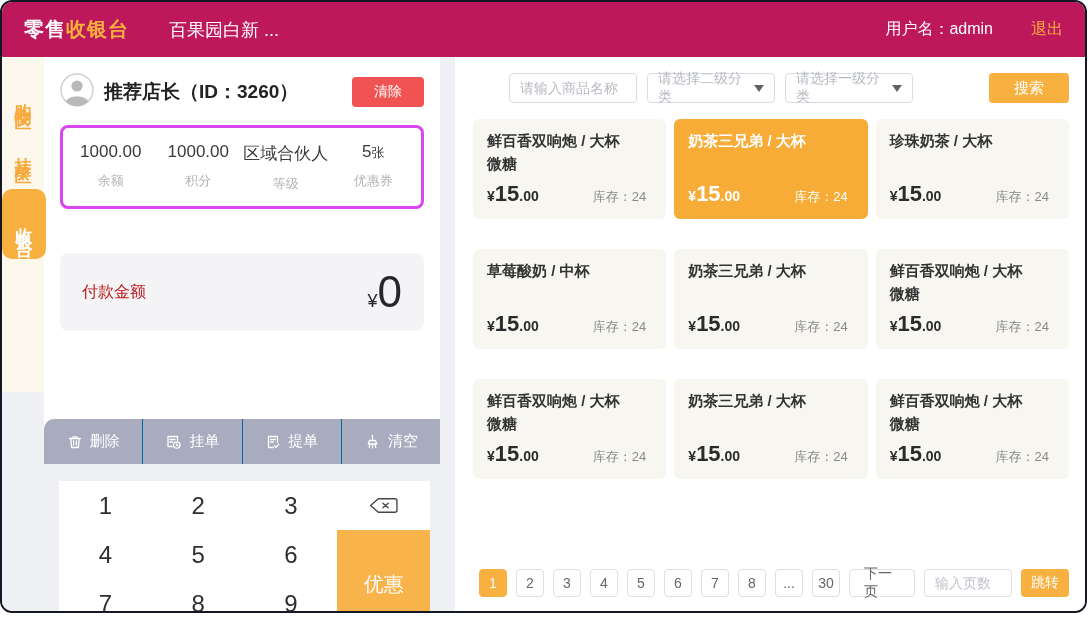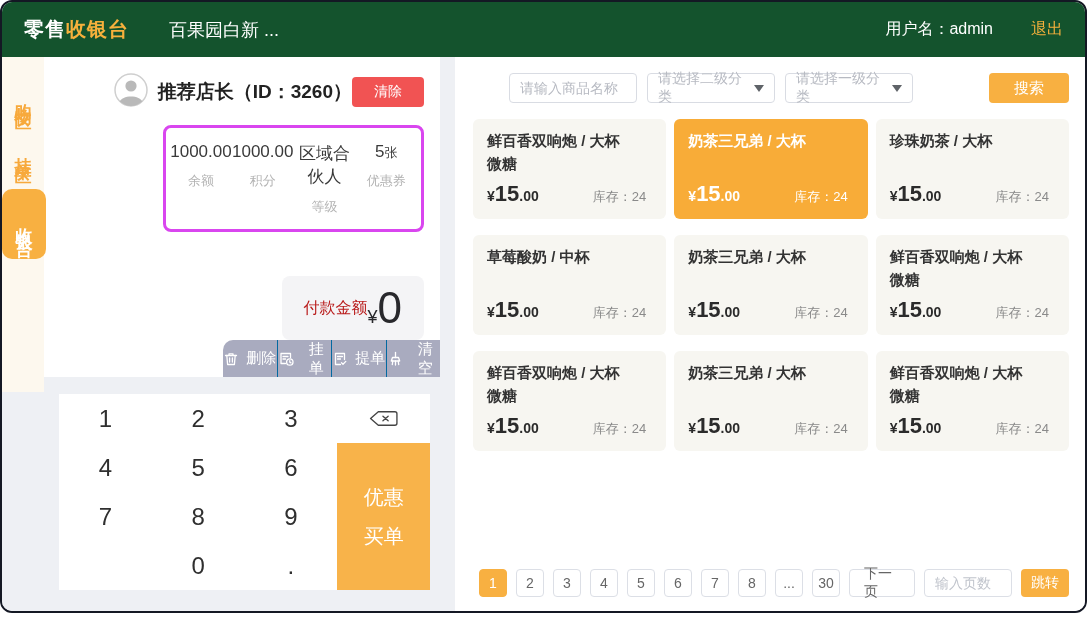--- a/index.html
+++ b/index.html
@@ -1,42 +1,42 @@
 <!DOCTYPE html>
 <html><head>
 <meta charset="utf-8">
 <style>
   * { margin:0; padding:0; box-sizing:border-box; font-family:"Liberation Sans","DejaVu Sans",sans-serif; }
   body { background:#fff; }
   .window { width:1087px; height:613px; border:2px solid #141824; border-radius:12px; overflow:hidden;
             display:flex; flex-direction:column; background:#eef0f4; }
 
   
-  .topbar { height:55px; background:#14532d; display:flex; align-items:center; padding:0 22px; flex:none; }
+  .topbar { height:55px; background:#be185d; display:flex; align-items:center; padding:0 22px; flex:none; }
   .brand { font-size:20px; font-weight:bold; color:#fff; letter-spacing:1px; }
   .brand .suffix { color:#f7b13c; }
   .store { color:#fff; font-size:18px; margin-left:40px; }
   .tb-spacer { flex:1; }
   .user { color:#fff; font-size:16px; }
   .logout { color:#f7b13c; font-size:16px; margin-left:38px; cursor:pointer; }
 
   .main { flex:1; display:flex; min-height:0; }
 
   
   .tabstrip { width:42px; flex:none; background:#eef0f4; position:relative; z-index:2; }
   .tabstrip .cream { height:335px; background:#fdf8ee; display:flex; flex-direction:column; align-items:center; }
   .tab { writing-mode:vertical-lr; text-orientation:upright; letter-spacing:6px; color:#f7a93c;
          font-weight:bold; font-size:17px; cursor:pointer; }
   .tab.t0 { margin-top:32px; } .tab.t1 { margin-top:36px; }
   .tab.active { margin-top:28px; background:#f8b041; color:#fff; border-radius:10px; width:44px;
                 padding:26px 0; display:flex; align-items:center; justify-content:center; position:relative; left:1px; }
 
   
   .left-panel { width:396px; flex:none; display:flex; flex-direction:column; }
-  .lp-white { height:320px; background:#fff; display:flex; flex-direction:column; flex:none;align-items:flex-end; }
+  .lp-white { height:407px; background:#fff; display:flex; flex-direction:column; flex:none; }
   .member-row { display:flex; align-items:center; padding:16px 16px 0 16px; }
   .member-name { font-size:19px; font-weight:bold; color:#222; margin-left:10px; }
   .clear-btn { margin-left:auto; background:#f15353; color:#fff; font-size:14px; padding:6px 22px;
                border-radius:4px; border:none; cursor:pointer; }
   .stats-box { margin:14px 16px 0; border:3px solid #d946ef; border-radius:8px; display:flex; padding:14px 4px 13px; }
   .stat { flex:1; text-align:center; }
   .stat-value { font-size:17px; color:#3a3a3a; }
   .stat-value .unit { font-size:13px; }
   .stat-label { font-size:13px; color:#b3b3b3; margin-top:10px; }
   .payment { margin:44px 16px 0; background:#f4f4f6; border-radius:8px; height:78px; display:flex;
@@ -68,21 +68,21 @@
              font-size:14px; color:#333; outline:none; }
   .s-input::placeholder { color:#b7bac2; }
   .s-select { width:128px; height:30px; border:1px solid #d9dce3; border-radius:4px; display:flex;
               align-items:center; justify-content:space-between; padding:0 10px; font-size:14px;
               color:#b7bac2; cursor:pointer; background:#fff; }
   .caret { width:0; height:0; border-left:5px solid transparent; border-right:5px solid transparent;
            border-top:7px solid #5f6368; }
   .search-btn { margin-left:auto; width:80px; height:30px; background:#f8b041; color:#fff; font-size:15px;
                 border:none; border-radius:4px; cursor:pointer; }
 
-  .grid { margin-top:16px; display:grid; grid-template-columns:repeat(3,1fr); grid-auto-rows:100px; gap:16px 8px; }
+  .grid { margin-top:16px; display:grid; grid-template-columns:repeat(3,1fr); grid-auto-rows:100px; gap:30px 8px; }
   .card { background:#f7f6f1; border-radius:6px; padding:10px 14px 12px; display:flex; flex-direction:column; cursor:pointer; }
   .card.selected { background:#f8ac38; }
   .card-name { font-size:15px; font-weight:bold; color:#333; line-height:23px; }
   .card.selected .card-name { color:#fff; }
   .card-bottom { margin-top:auto; display:flex; align-items:baseline; }
   .price { font-weight:bold; color:#2b2b2b; display:flex; align-items:baseline; }
   .price .cur { font-size:14px; } .price .int { font-size:22px; } .price .dec { font-size:14px; }
   .stock { margin-left:auto; margin-right:6px; font-size:13px; color:#8a8a8a; }
   .card.selected .price, .card.selected .stock { color:#fff; }
 

